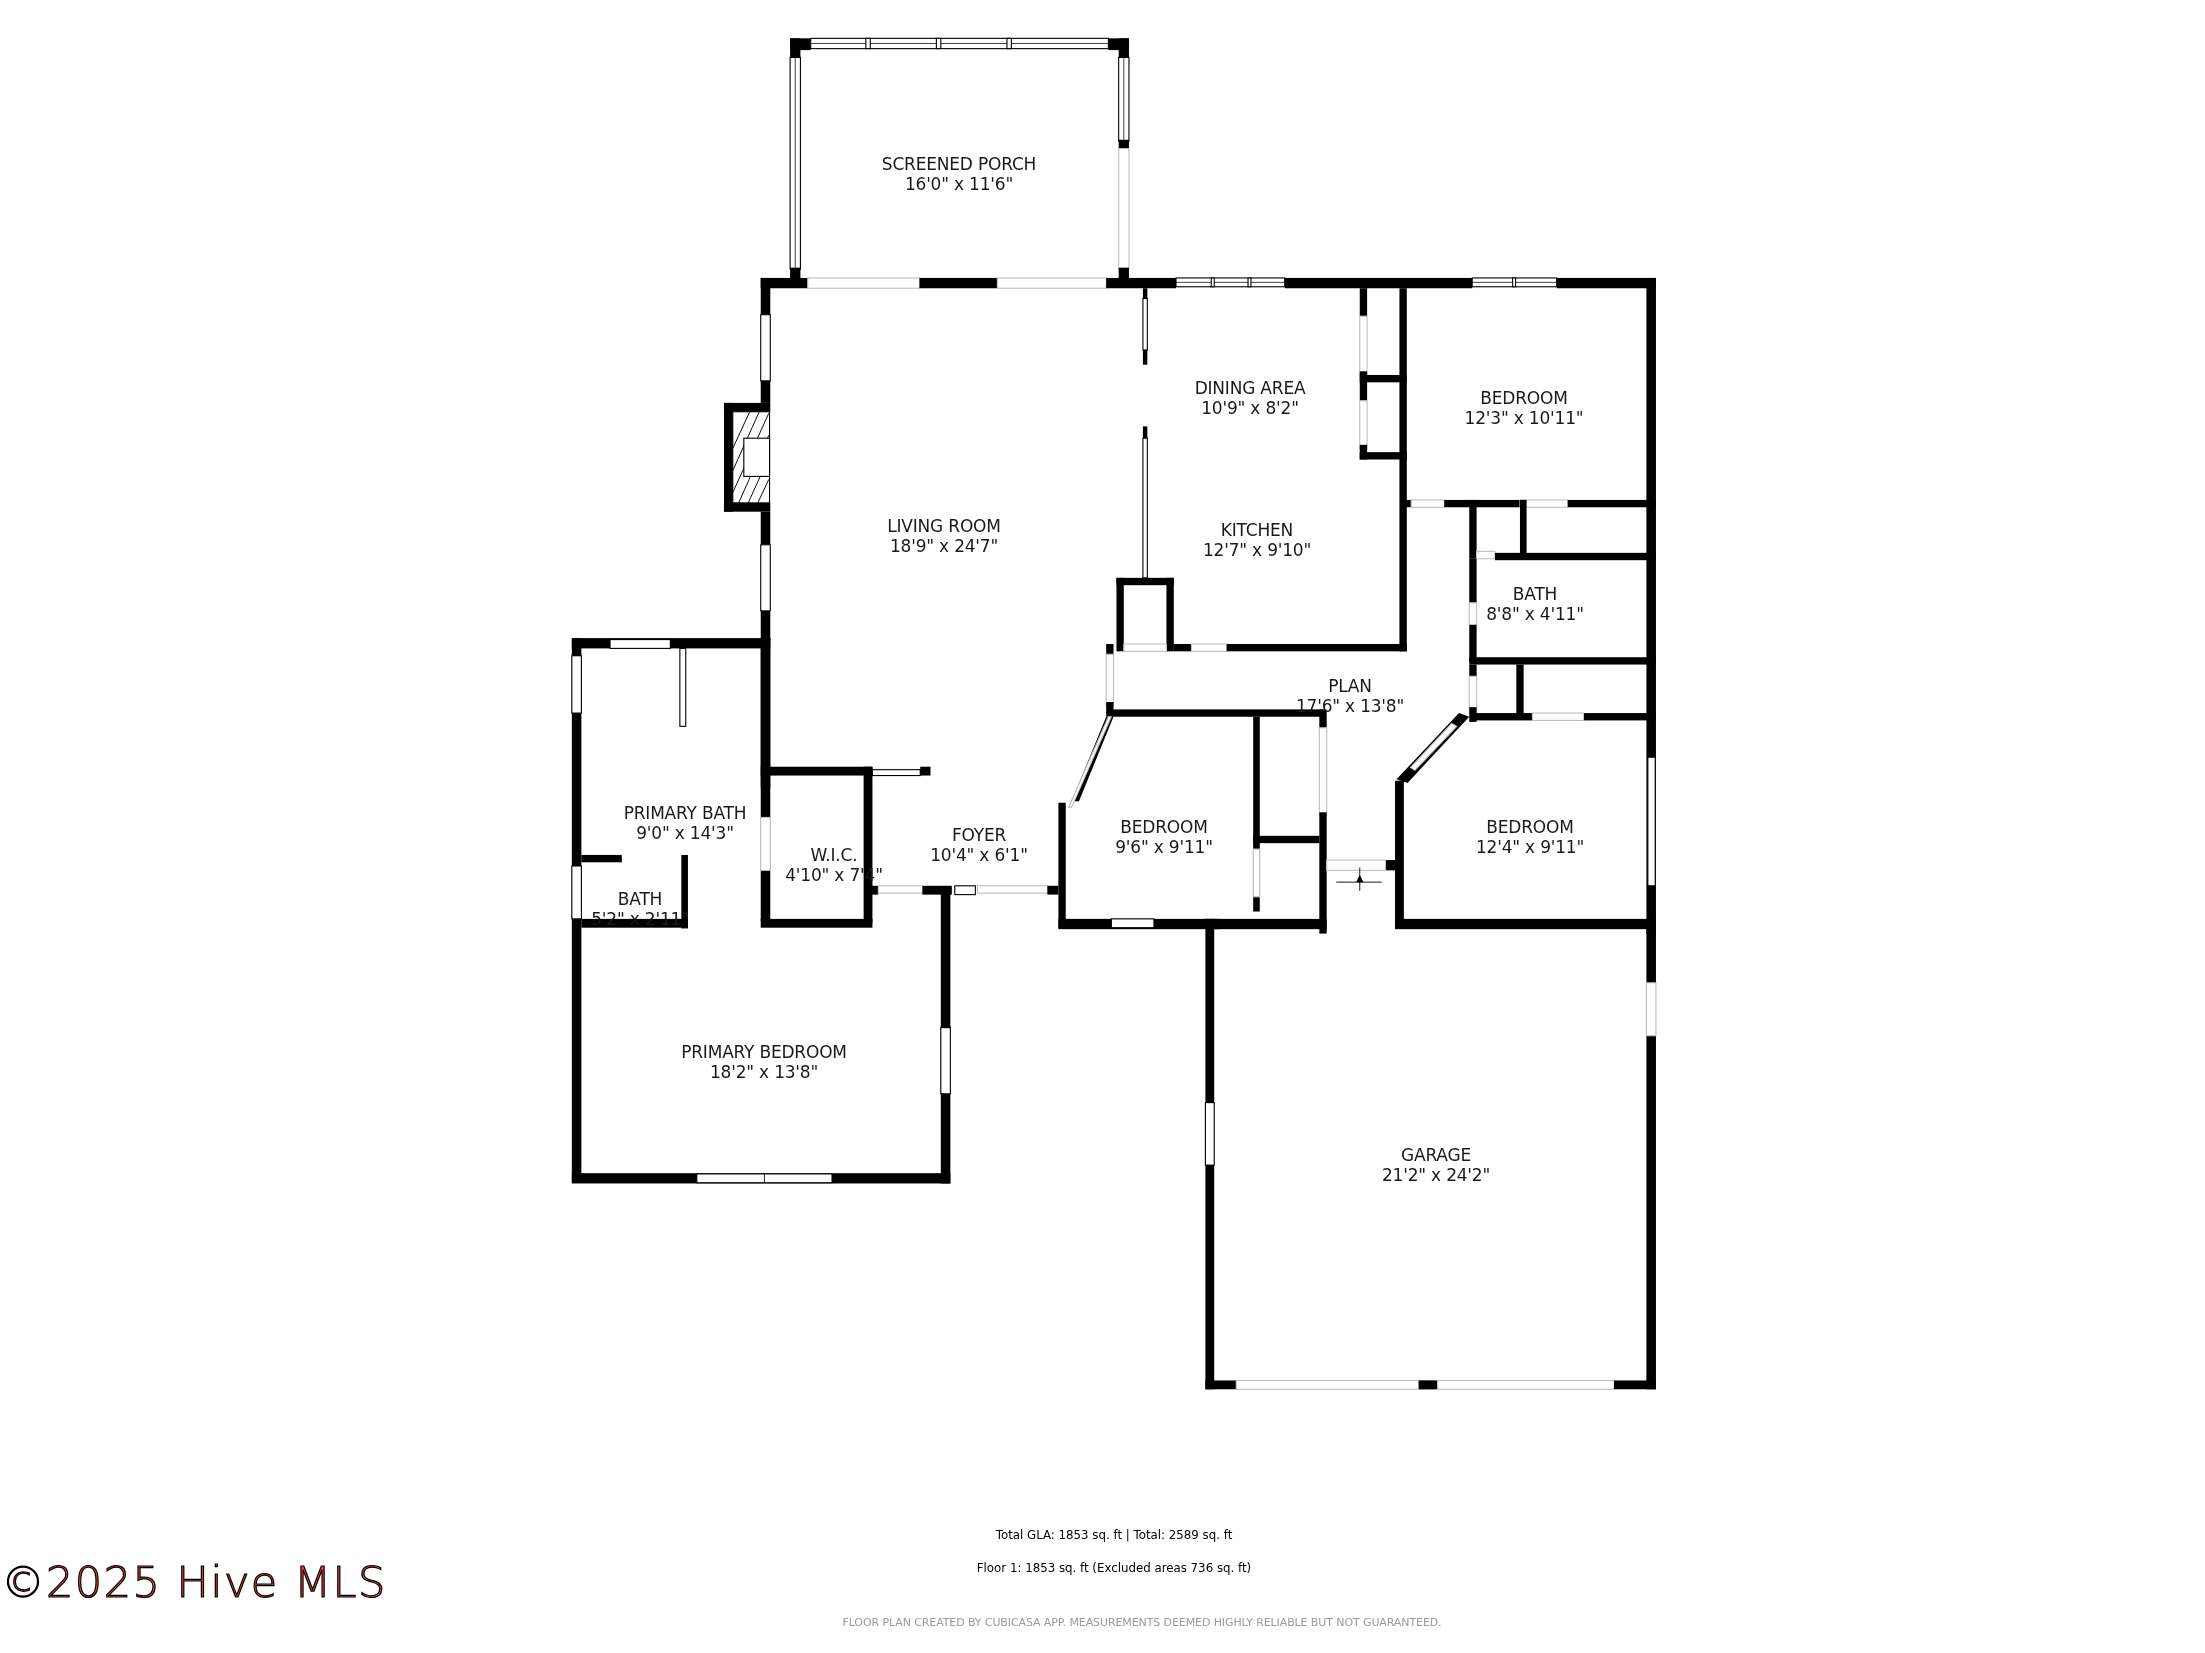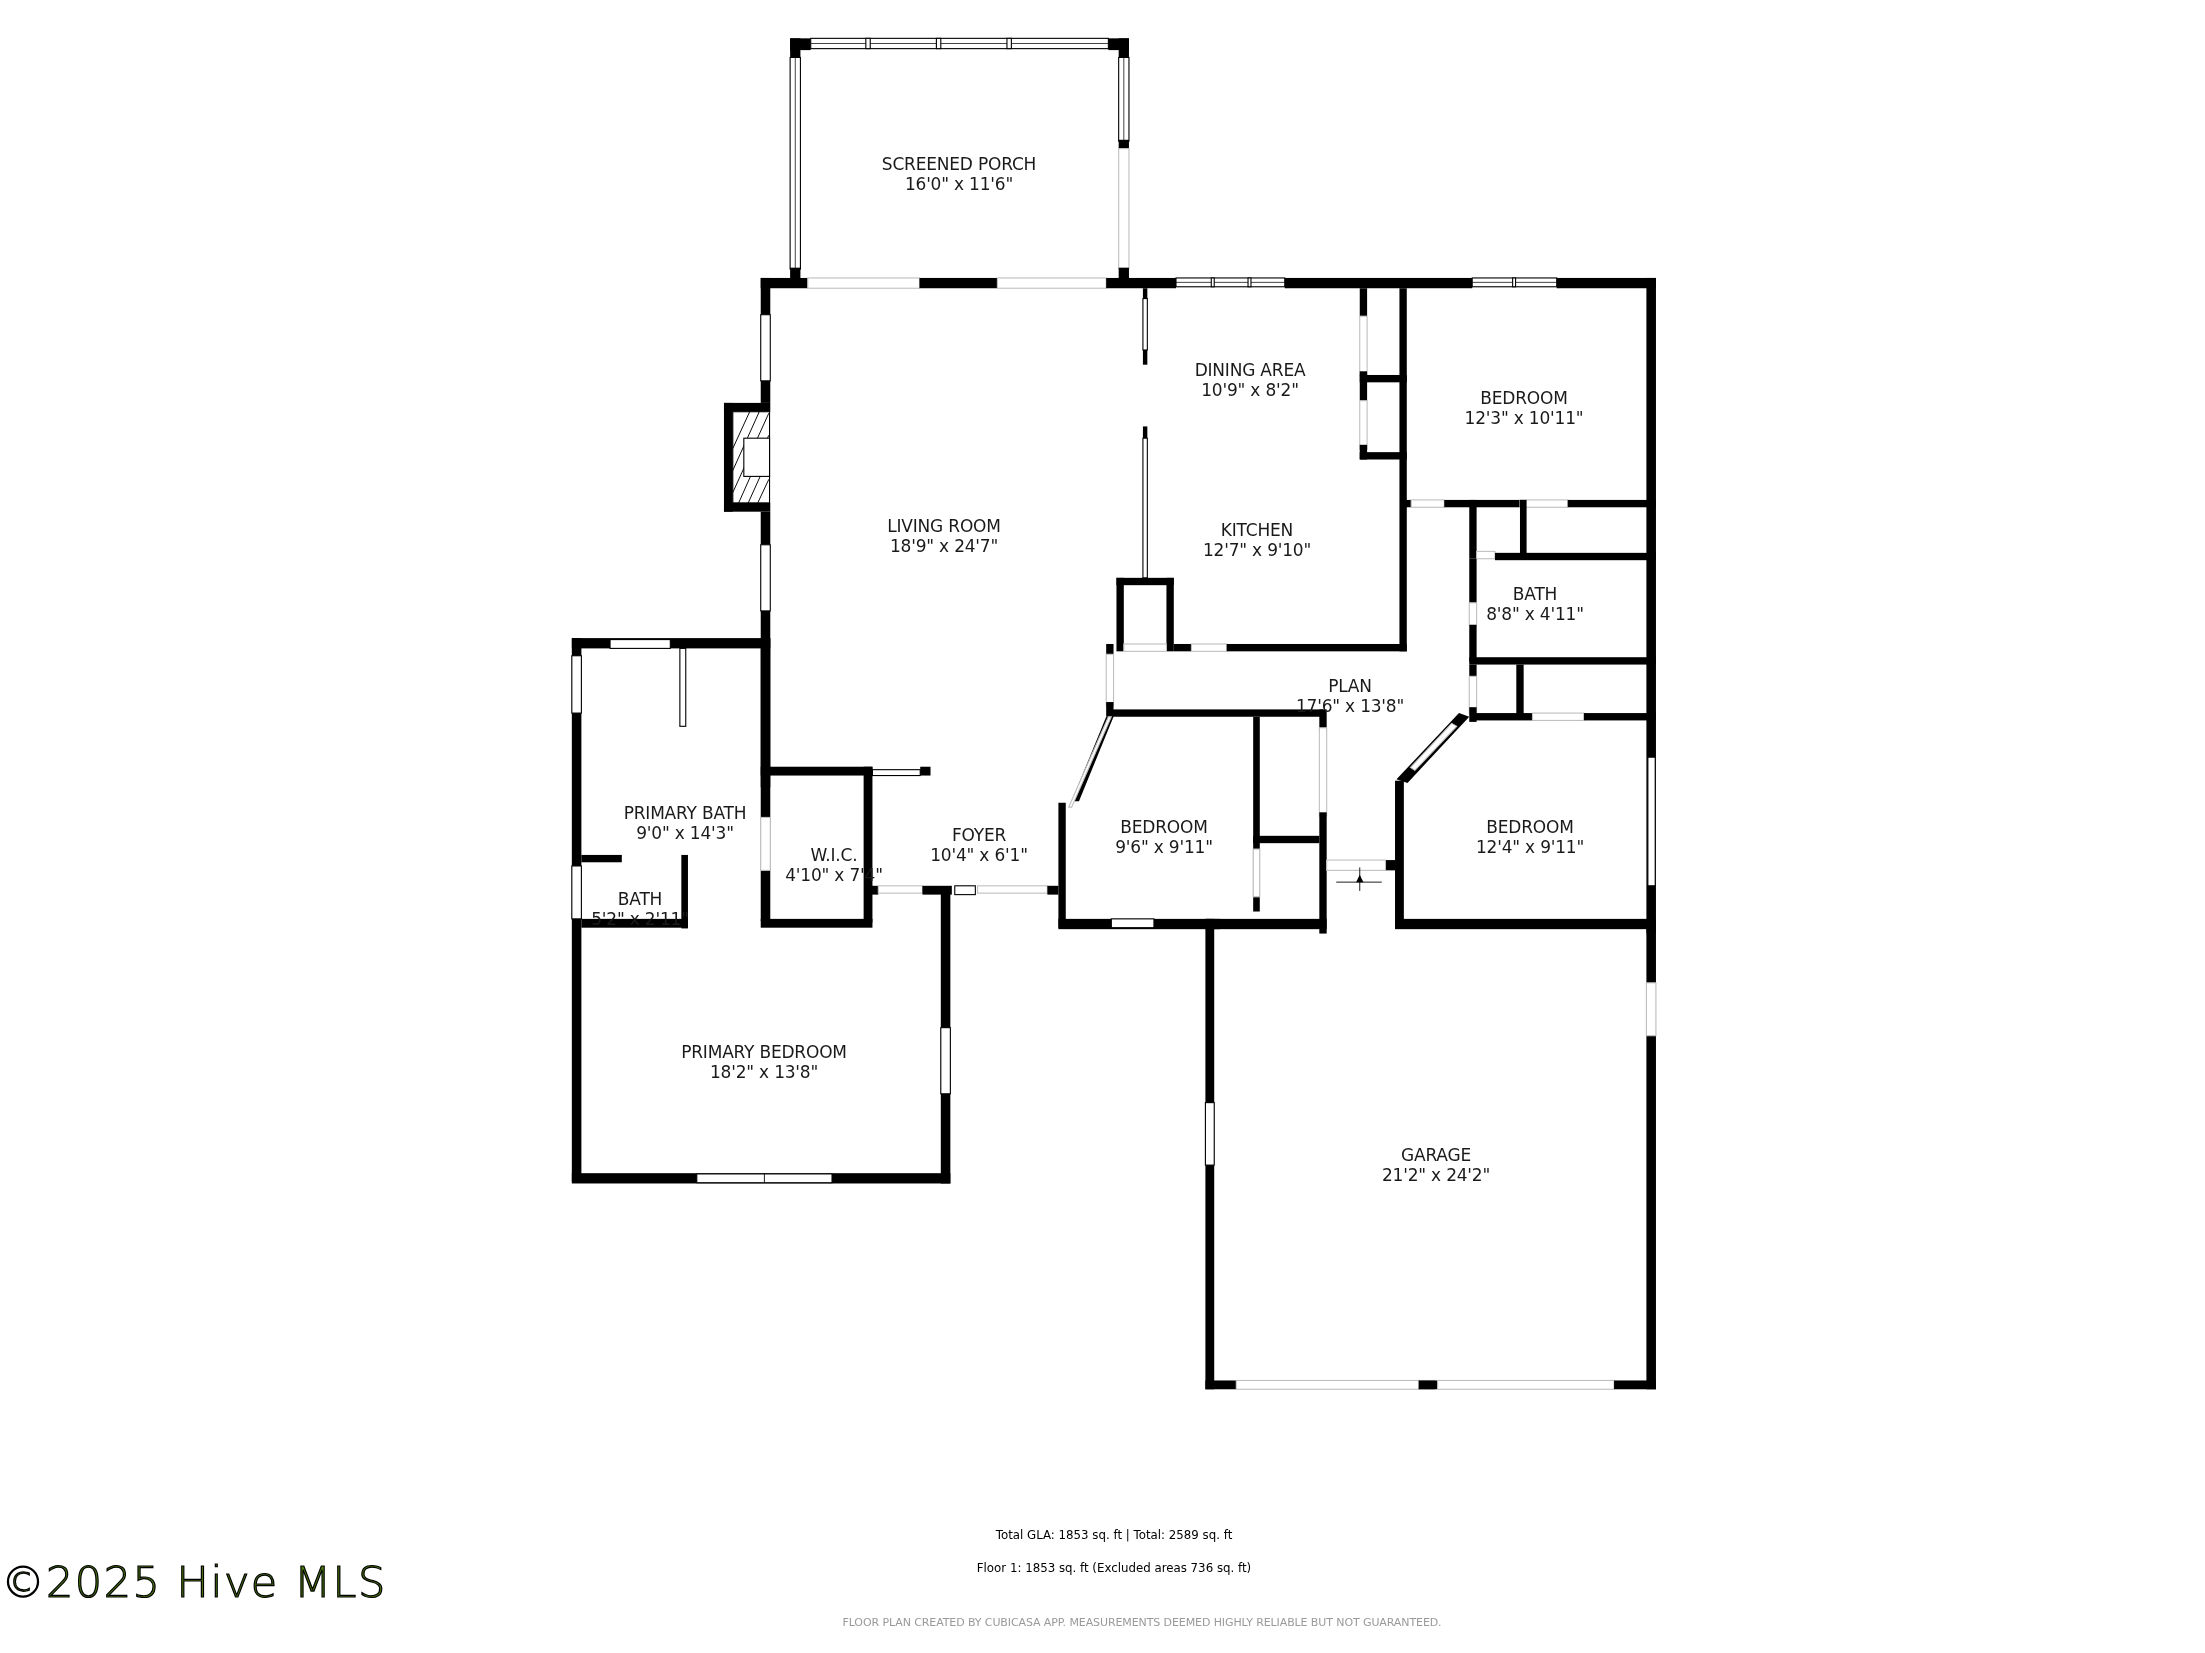--- a/index.html
+++ b/index.html
@@ -6,21 +6,21 @@
   body { width: 2205px; height: 1654px; position: relative; overflow: hidden; font-family: "DejaVu Sans", "Liberation Sans", sans-serif; }
   #plan { position: absolute; left: 0; top: 0; width: 2205px; height: 1654px; }
   .wall { fill: #000000; }
   .win { fill: #ffffff; stroke: #000000; stroke-width: 1.5; }
   .opening { fill: #ffffff; stroke: #bfbfbf; stroke-width: 1.5; }
   .thin { fill: #ffffff; stroke: #000000; stroke-width: 1.5; }
   .room-label { position: absolute; transform: translate(-50%, 0); text-align: center; color: #1a1a1a; font-family: "DejaVu Sans", sans-serif; font-size: 17px; line-height: 20px; white-space: nowrap; letter-spacing: -0.2px; }
   .room-label span { display: block; }
   .summary { position: absolute; left: 1114px; transform: translateX(-50%); text-align: center; white-space: nowrap; color: #000; }
   .disclaimer { position: absolute; left: 1114px; top: 1616px; transform: translateX(-50%); font-family: "DejaVu Sans", sans-serif; font-size: 11px; color: #9a9a9a; white-space: nowrap; letter-spacing: -0.1px; margin-left: 28px; }
-  .watermark { position: absolute; left: 1.5px; top: 1557px; font-family: "DejaVu Sans", sans-serif; font-weight: 200; font-size: 43px; color: #4d7c0f; -webkit-text-stroke: 1.2px #000000; letter-spacing: 1.5px; white-space: nowrap; }
+  .watermark { position: absolute; left: 1.5px; top: 1557px; font-family: "DejaVu Sans", sans-serif; font-weight: 200; font-size: 43px; color: #ef4444; -webkit-text-stroke: 1.2px #000000; letter-spacing: 1.5px; white-space: nowrap; }
 </style>
 </head>
 <body>
 
 <svg id="plan" viewBox="0 0 3000 2250" xmlns="http://www.w3.org/2000/svg">
 
   <g>
     <rect class="wall" x="1075" y="52" width="28" height="16"></rect>
     <rect class="wall" x="1075" y="52" width="14" height="26"></rect>
     <rect class="wall" x="1508" y="52" width="28" height="16"></rect>
@@ -212,21 +212,21 @@
 </svg>
 
 <div class="room-label" style="left:959px; top:154px;">
   <span>SCREENED PORCH</span>
   <span>16'0" x 11'6"</span>
 </div>
 <div class="room-label" style="left:944px; top:516px;">
   <span>LIVING ROOM</span>
   <span>18'9" x 24'7"</span>
 </div>
-<div class="room-label" style="left:1250px; top:360px;">
+<div class="room-label" style="left:1250px; top:378px;">
   <span>DINING AREA</span>
   <span>10'9" x 8'2"</span>
 </div>
 <div class="room-label" style="left:1257px; top:520px;">
   <span>KITCHEN</span>
   <span>12'7" x 9'10"</span>
 </div>
 <div class="room-label" style="left:1524px; top:388px;">
   <span>BEDROOM</span>
   <span>12'3" x 10'11"</span>

